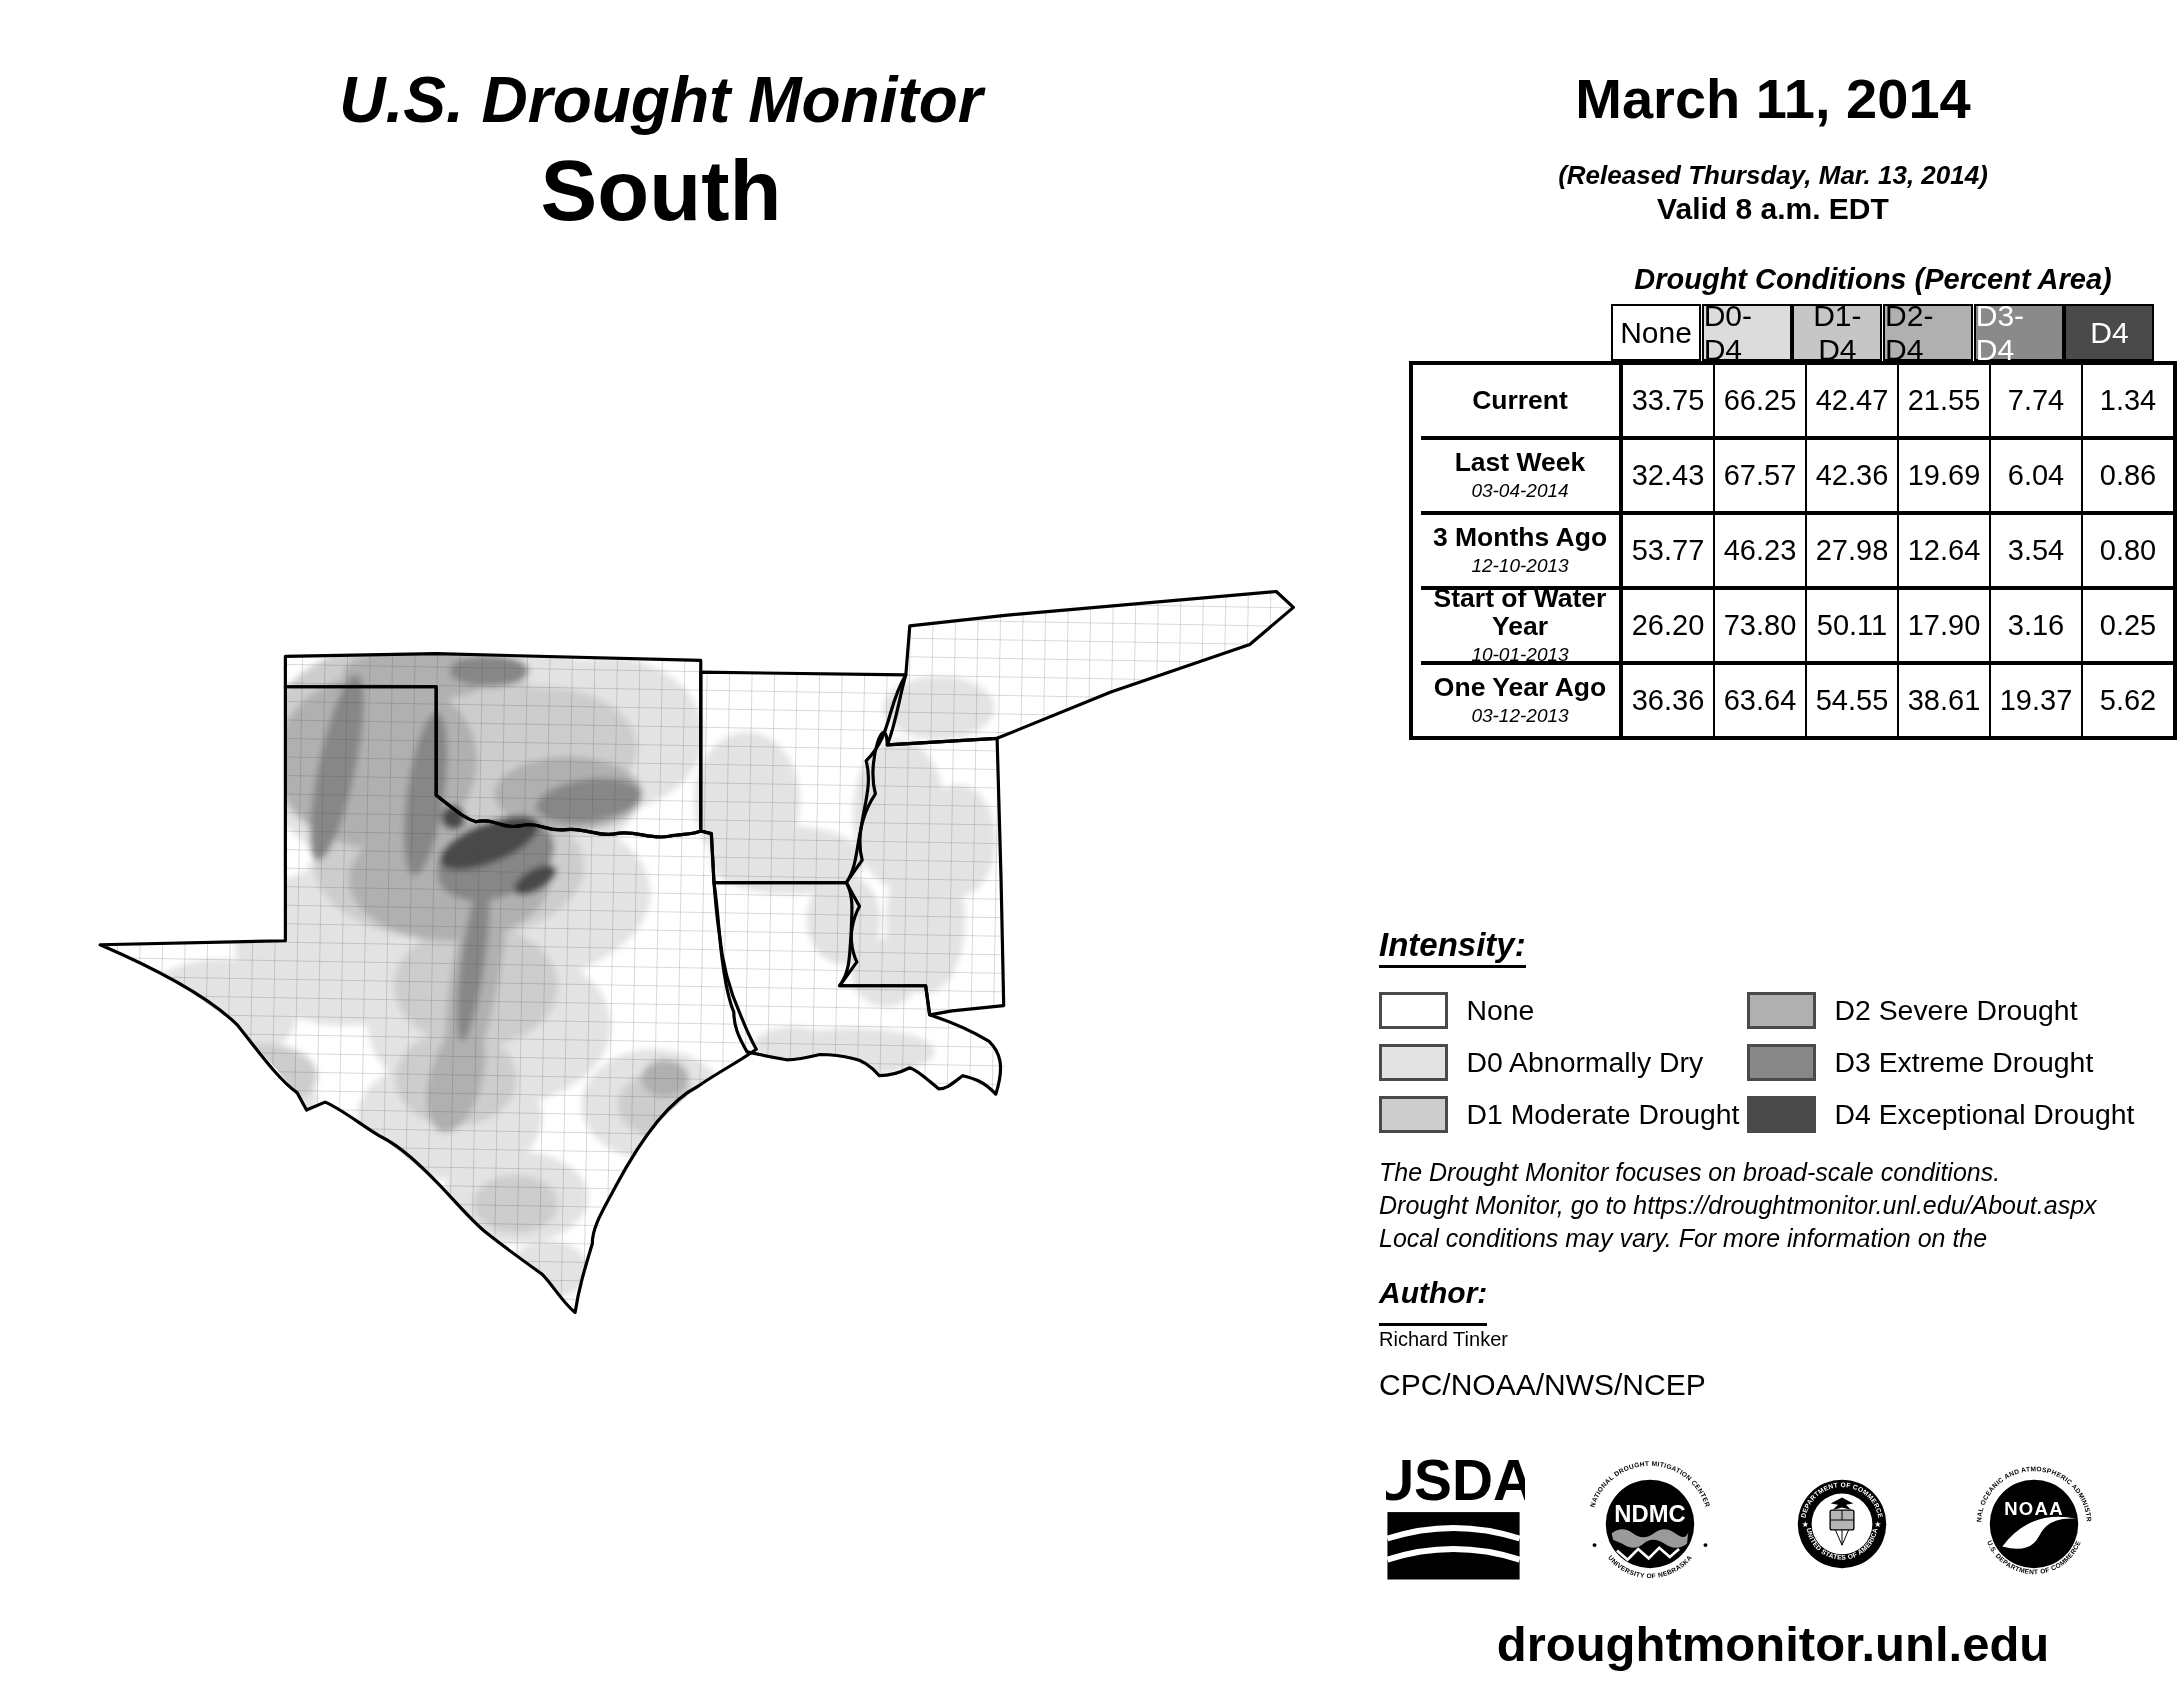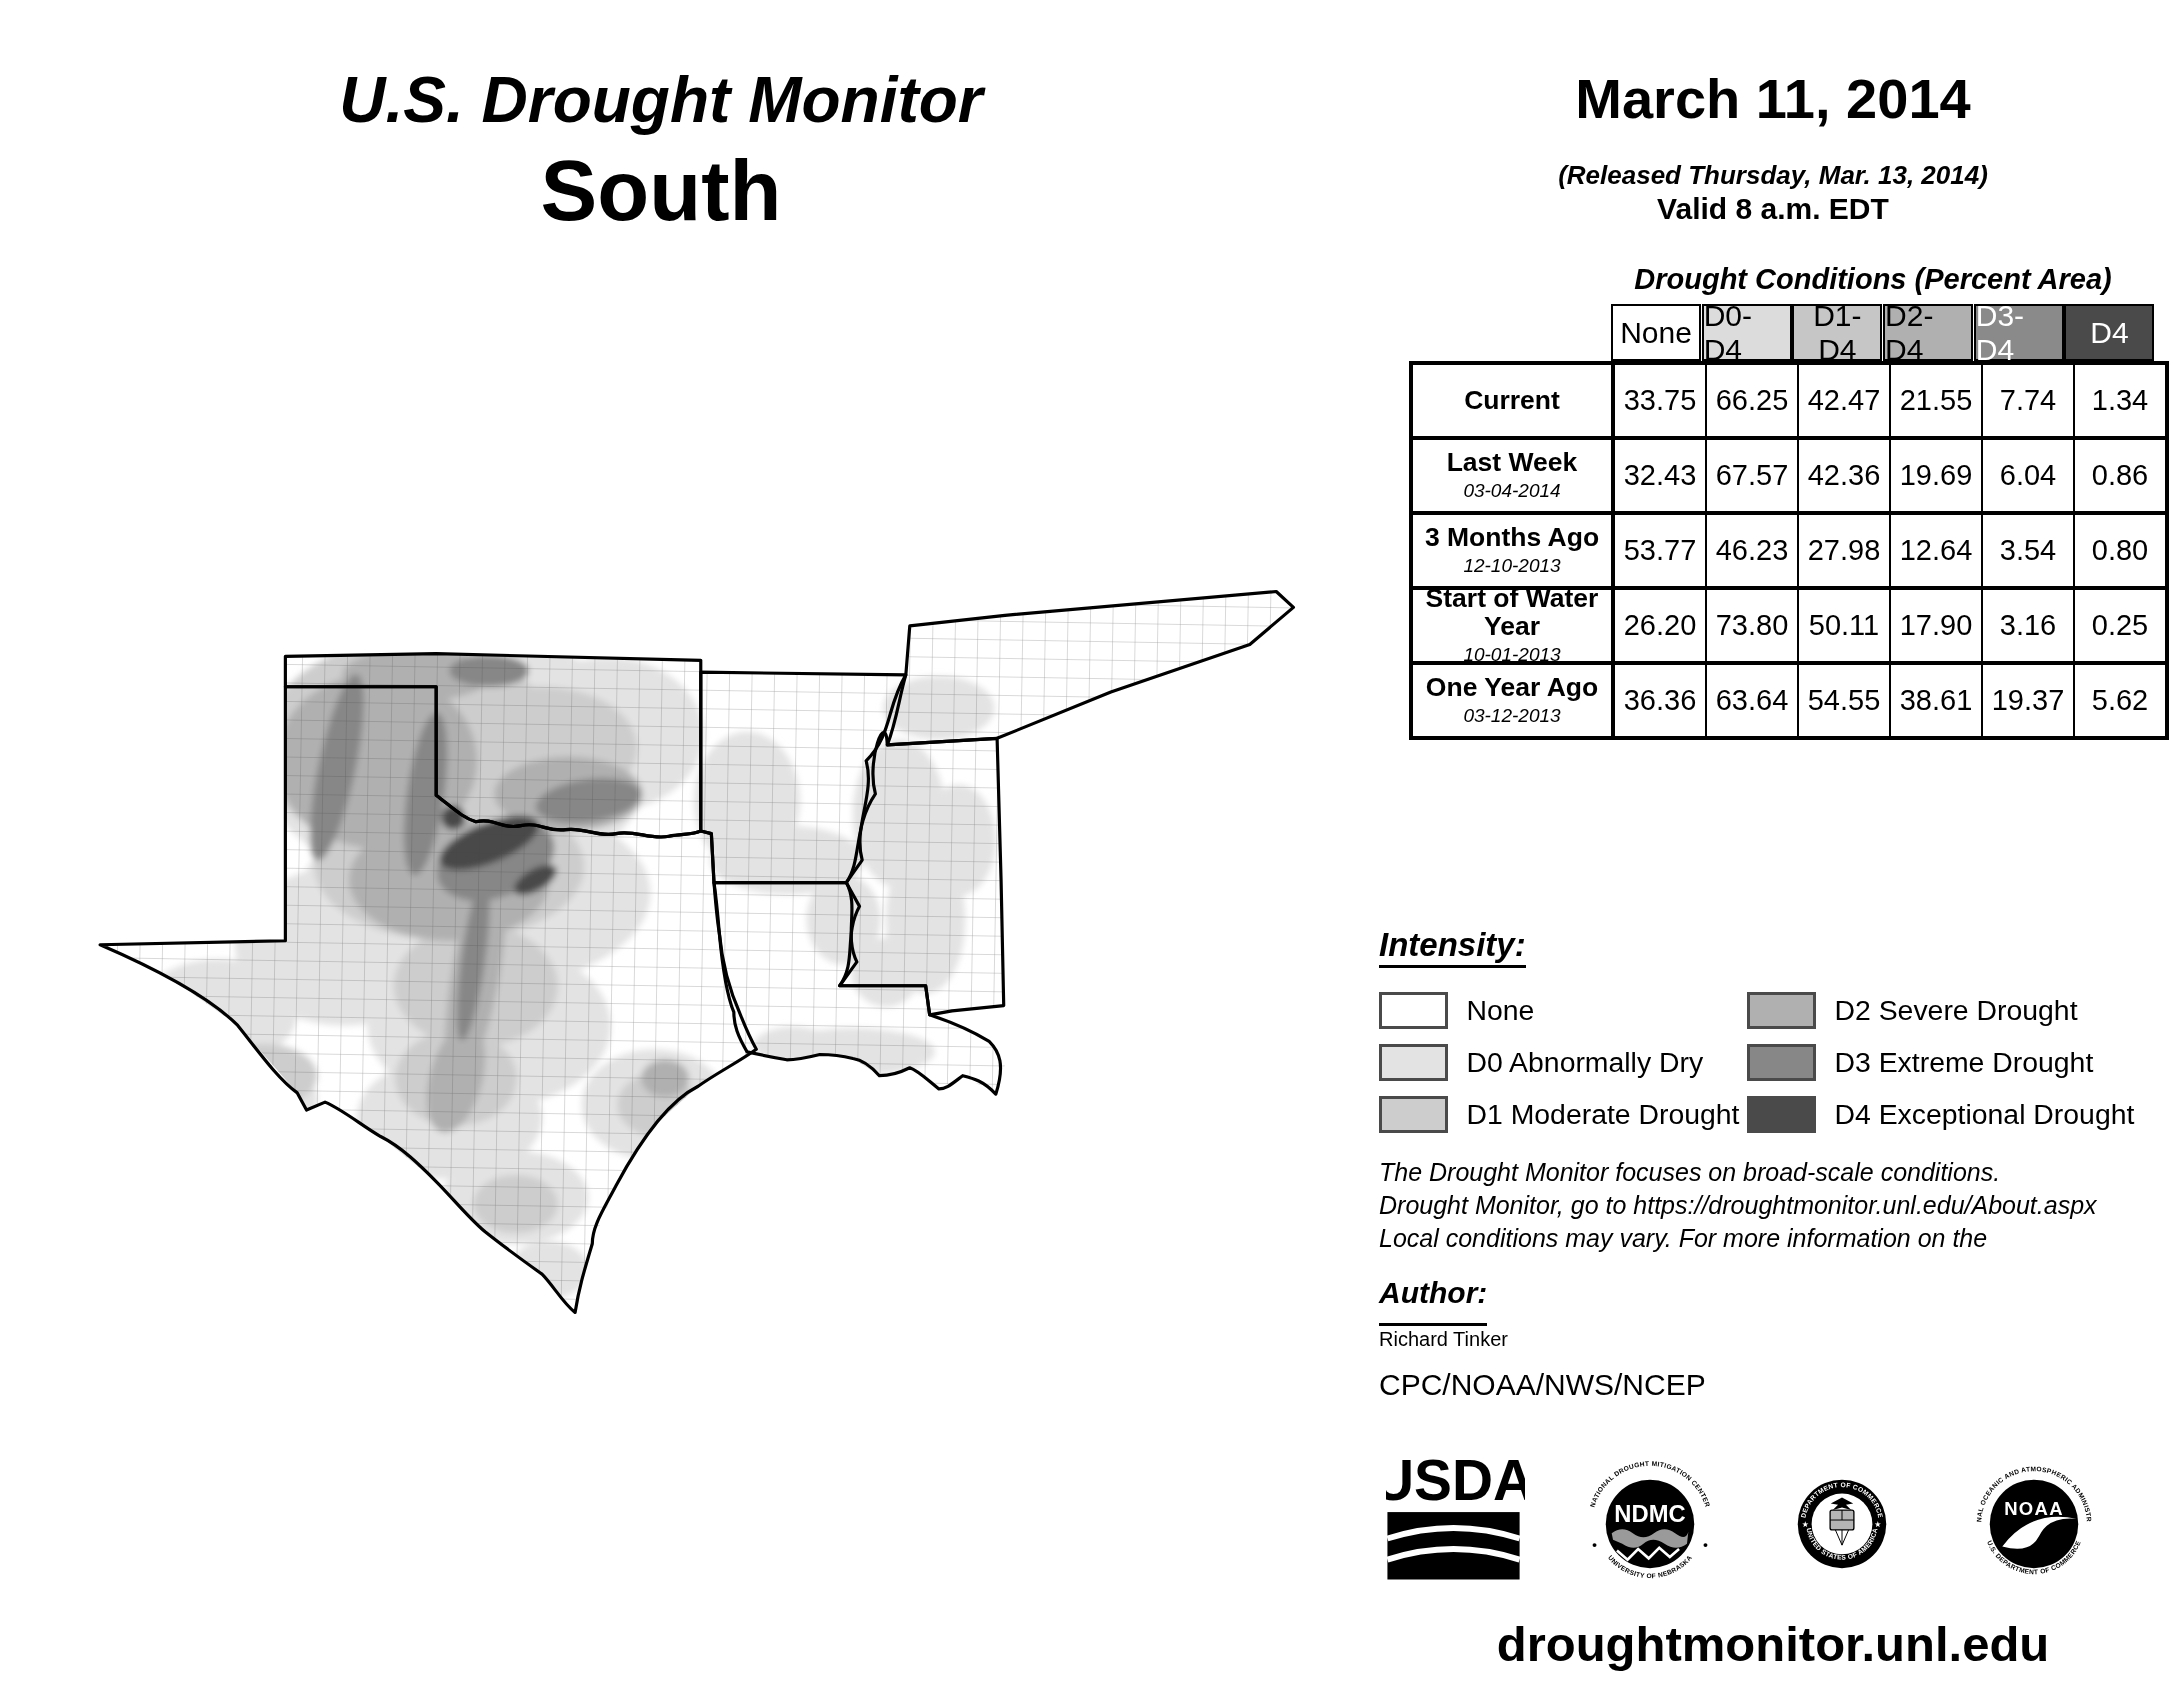--- a/index.html
+++ b/index.html
@@ -13,21 +13,21 @@
   #date-line{left:1376px;top:66px;width:794px;font-size:56px;font-weight:bold;}
   #released-line{left:1376px;top:140px;width:794px;font-size:26px;font-weight:bold;font-style:italic;margin-top:20px;}
   #valid-line{left:1376px;top:192px;width:794px;font-size:30px;font-weight:bold;}
   #tbl-caption{left:1542px;top:263px;width:662px;font-size:29px;font-style:italic;font-weight:600;}
   
   #dm-table{left:1409px;top:304px;width:761px;}
   .dm-head{display:flex;margin-left:202px;height:57px;}
   .hcell{width:86px;border:2.6px solid #000;margin-right:0.7px;display:flex;align-items:center;
          justify-content:center;font-size:30px;}
   .hcell.lt{color:#fff;}
-  .dm-body{border:4px solid #000;display:inline-block;}
+  .dm-body{border:4px solid #000;display:inline-block;padding-left:8px;}
   .dm-row{display:flex;border-bottom:4px solid #000;}
   .dm-row:last-child{border-bottom:none;}
   .lbl{width:198px;border-right:4px solid #000;display:flex;flex-direction:column;align-items:center;
        justify-content:center;height:71px;}
   .lbl .t{font-size:26.5px;font-weight:bold;line-height:1.05;text-align:center;}
   .lbl .d{font-size:19px;font-style:italic;margin-top:2.6px;}
   .val{width:90px;border-right:2px solid #000;display:flex;align-items:center;justify-content:center;
        font-size:29px;}
   .val:last-child{border-right:none;}
   

